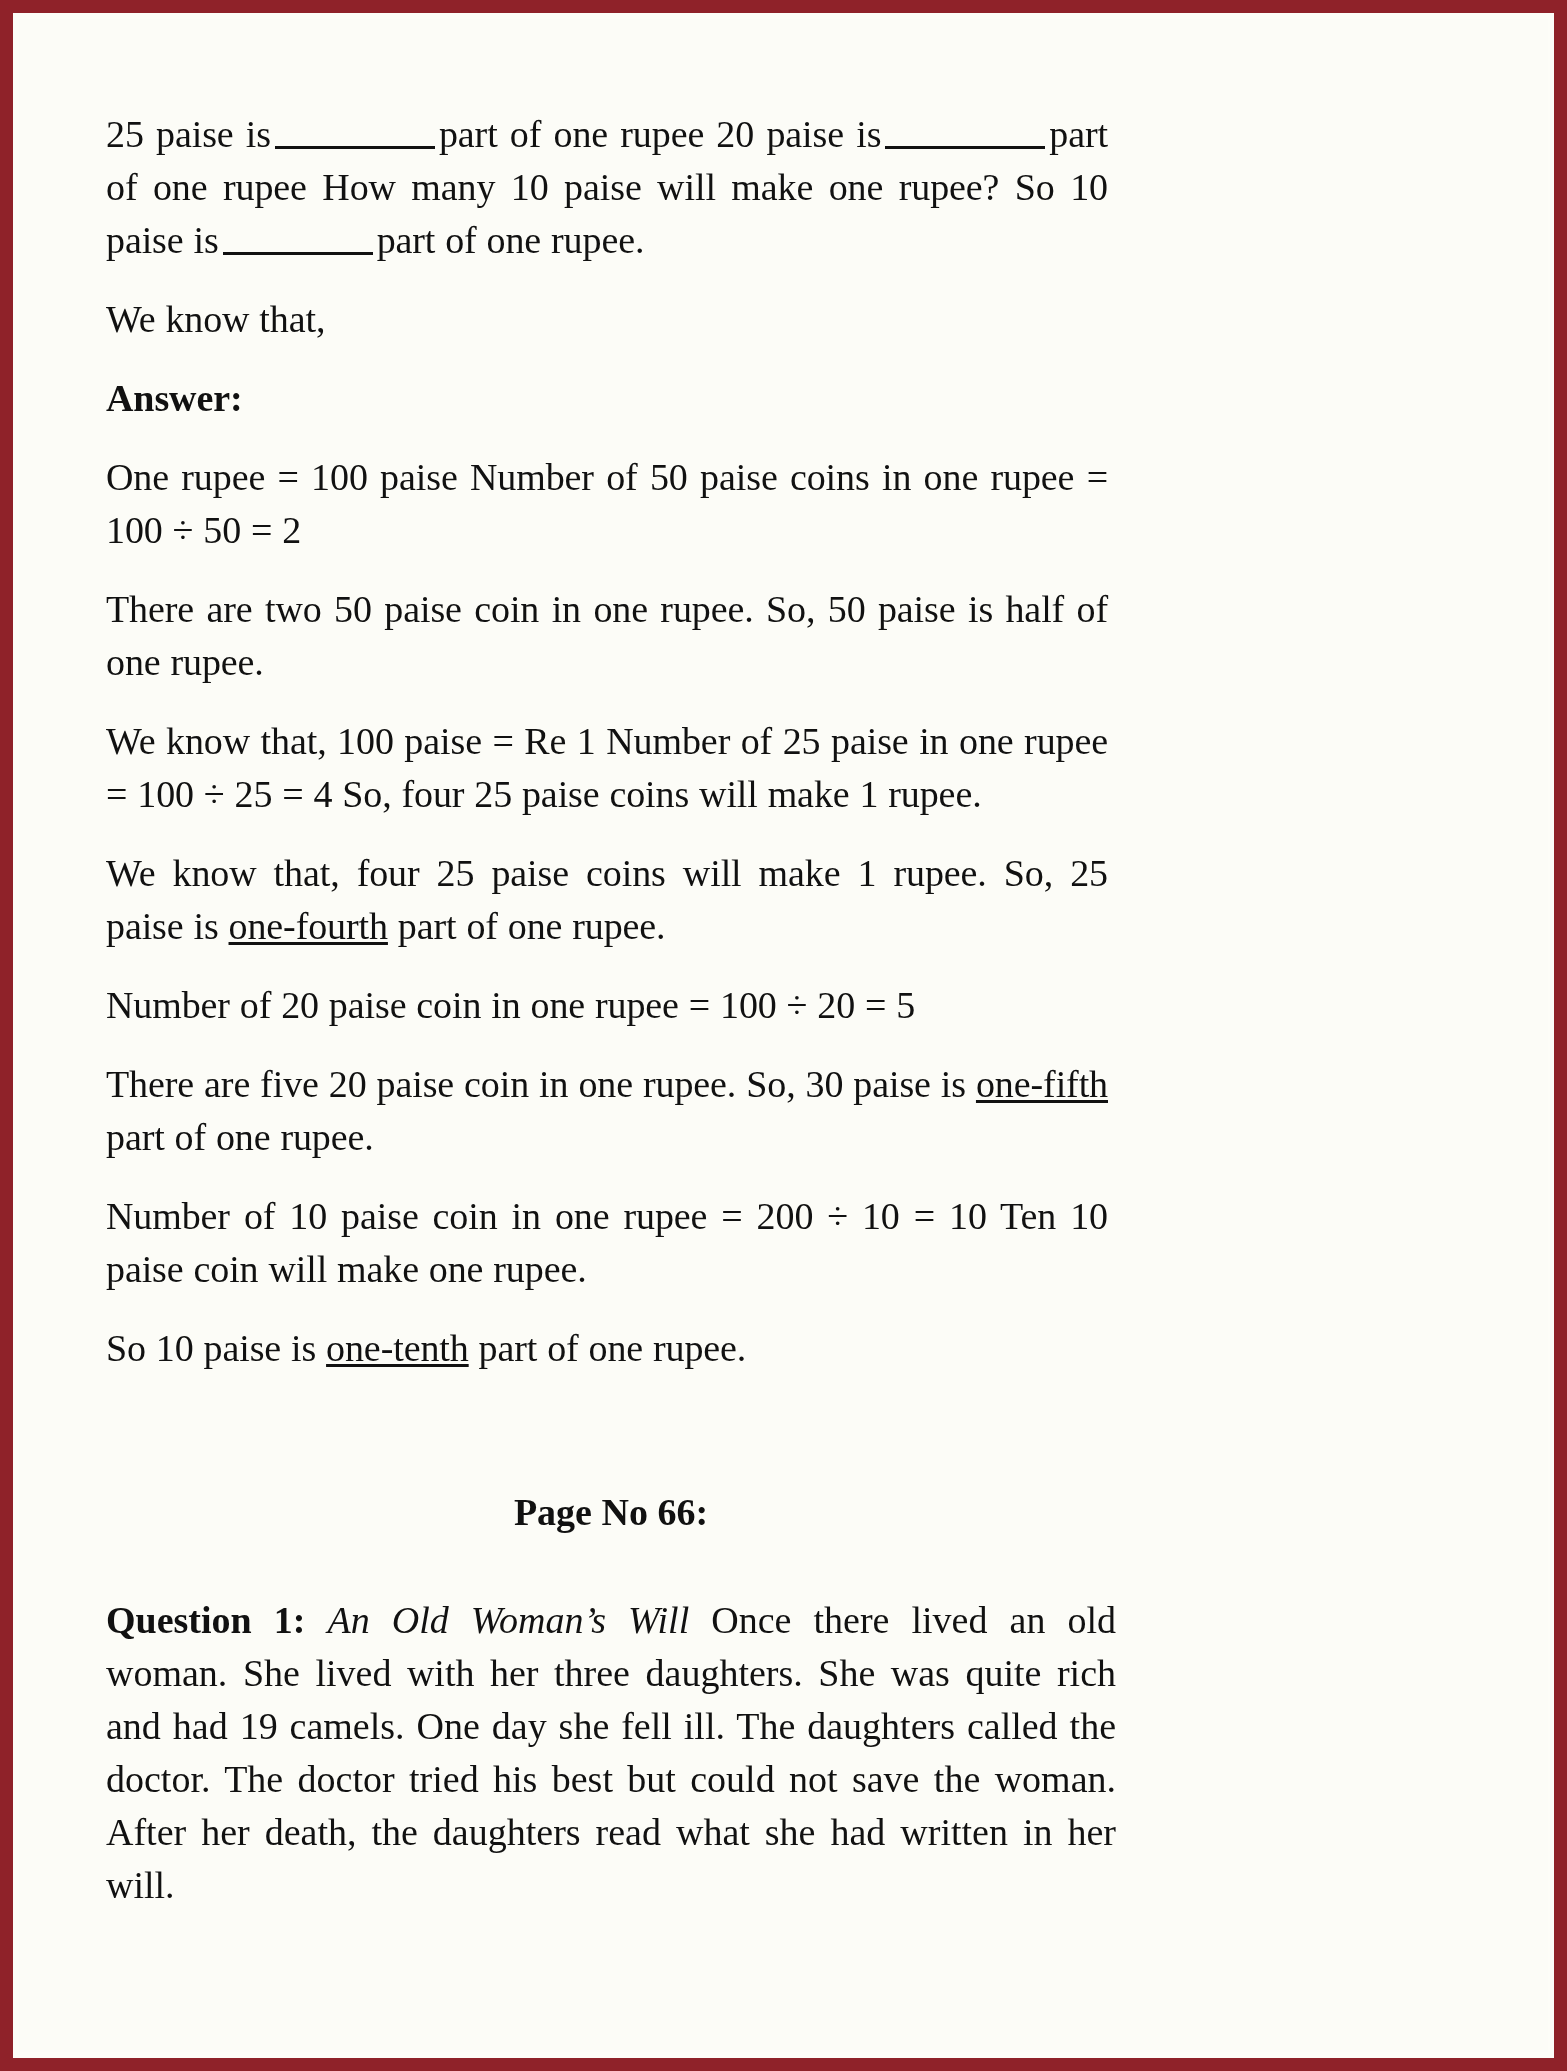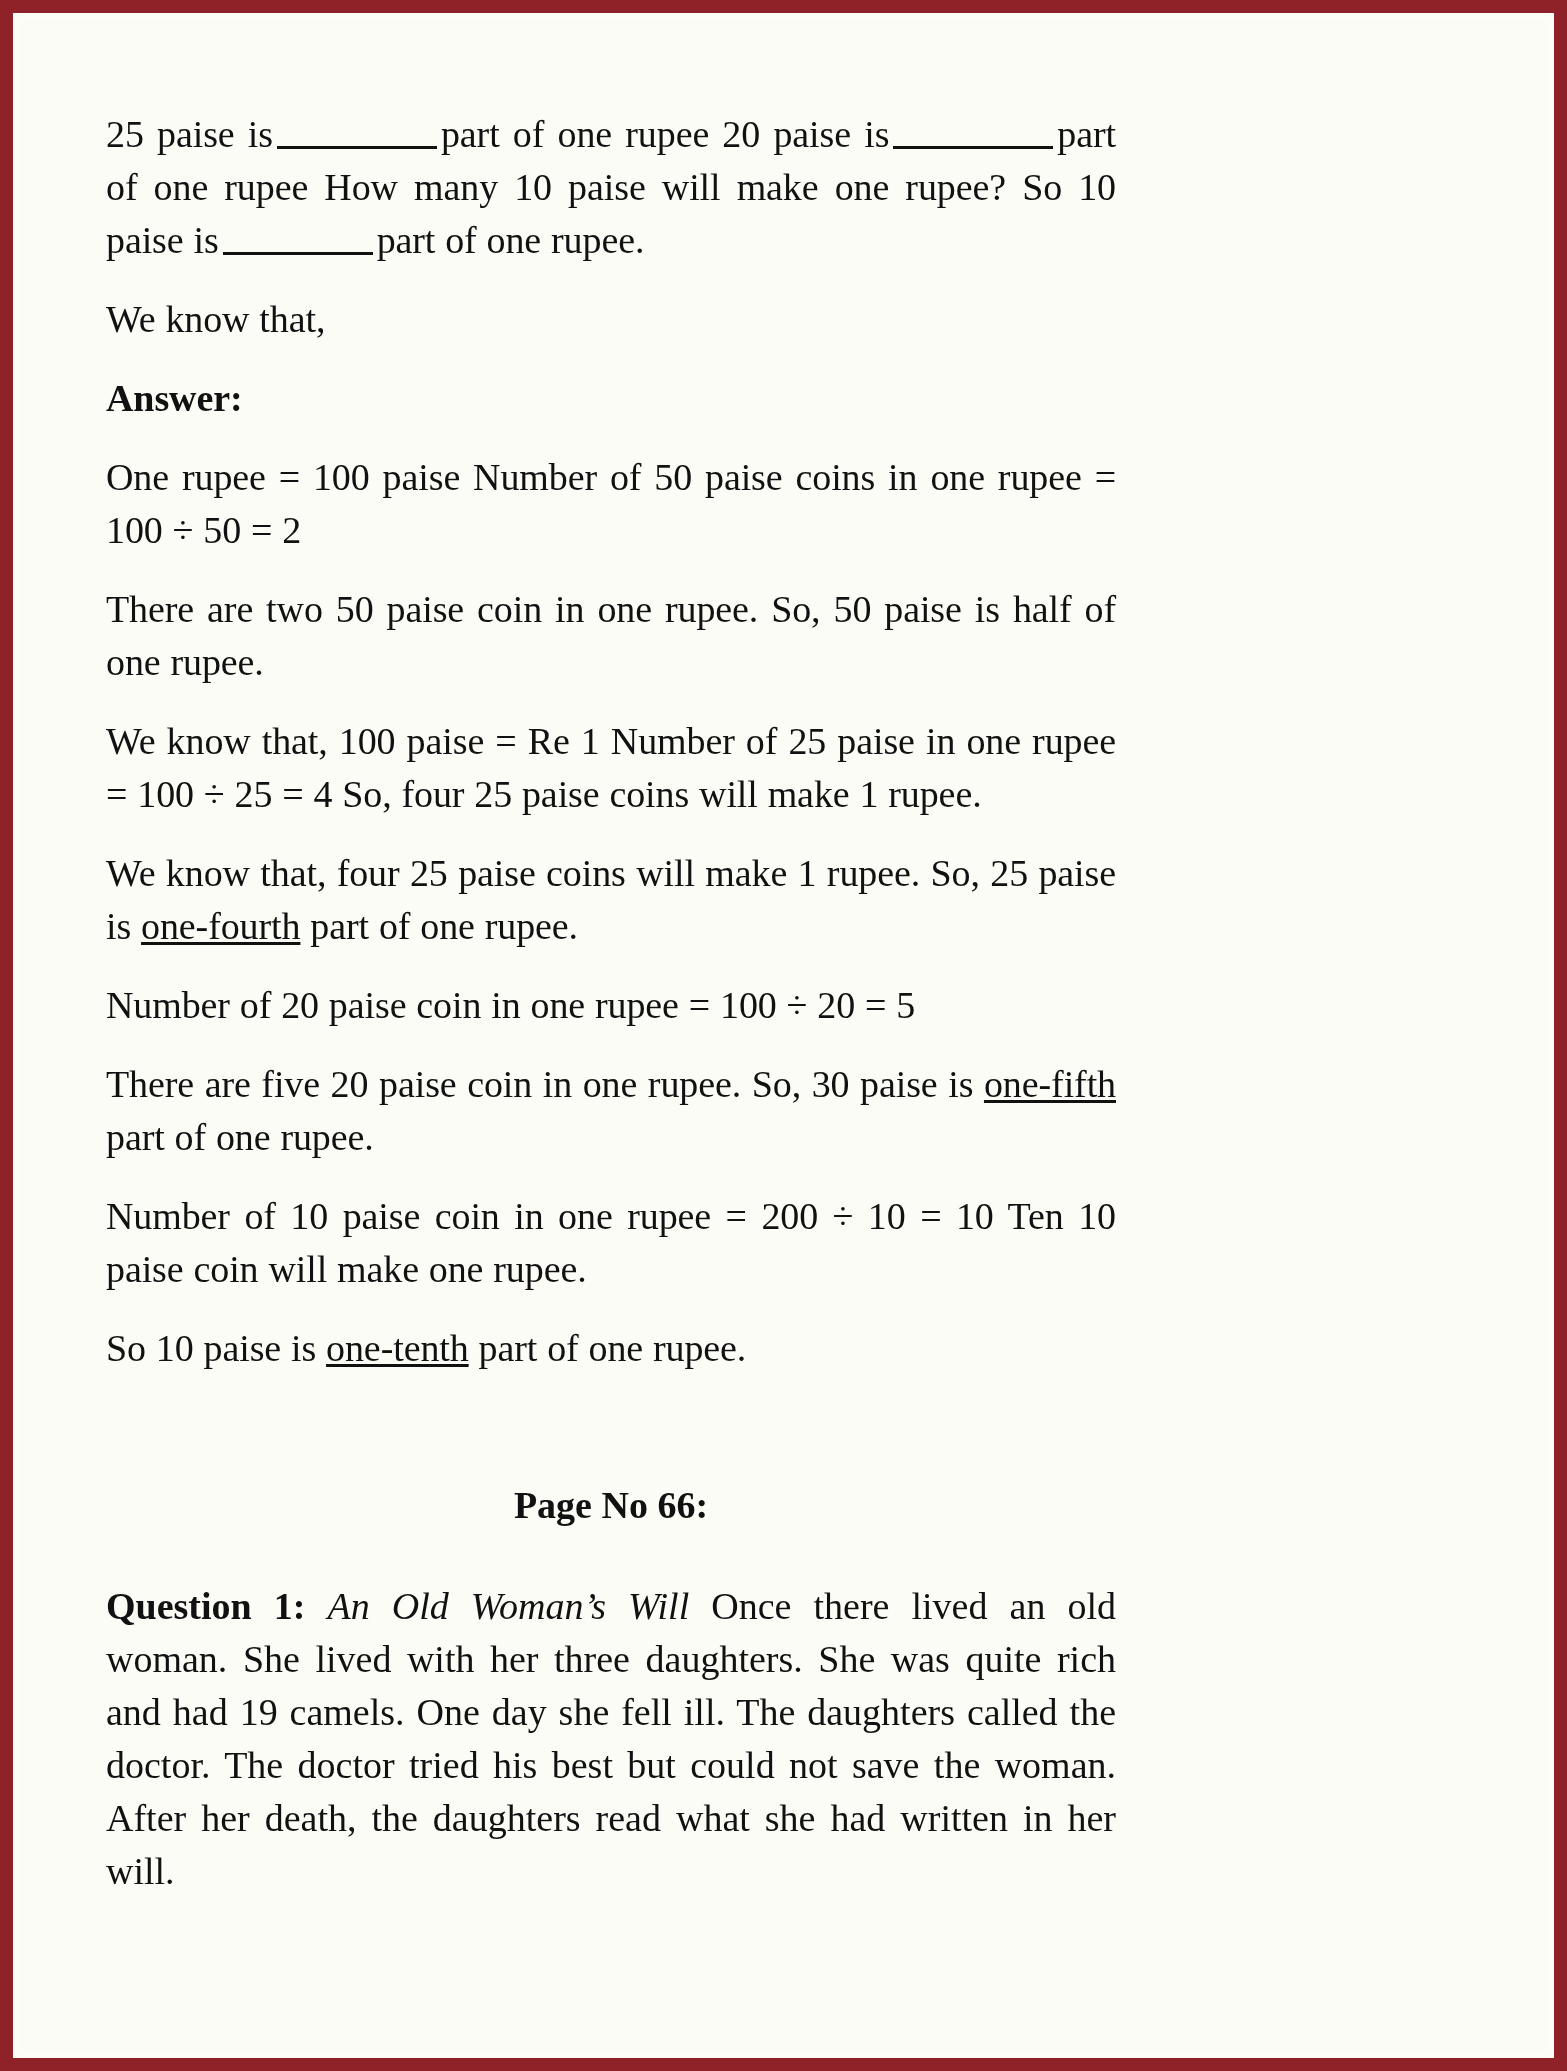--- a/index.html
+++ b/index.html
@@ -43,21 +43,21 @@
   
   #content {
     position: absolute;
     left: 86px;
     top: 88px;
     width: 1010px;
     color: #111111;
   }
 
   p.para {
-    margin: 0 0 26px 0;
+    margin: 0 8px 26px 0;
     font-size: 38px;
     line-height: 53px;
     text-align: justify;
     text-justify: inter-word;
     letter-spacing: -0.1px;
     word-spacing: 0.5px;
   }
   p.para:last-child { margin-bottom: 0; }
 
   .bold { font-weight: bold; }
@@ -70,21 +70,21 @@
     width: 160px;
     border-bottom: 3px solid #111111;
     margin: 0 4px -2px 4px;
     height: 26px;
   }
   .blank.short {
     width: 150px;
   }
 
   h2.pageno {
-    margin: 0;
+    margin: 7px;
     padding: 0;
     font-size: 38px;
     line-height: 53px;
     font-weight: bold;
     text-align: center;
   }
 
   .spacer-big { height: 78px; }
   .spacer-mid { height: 48px; }
 

